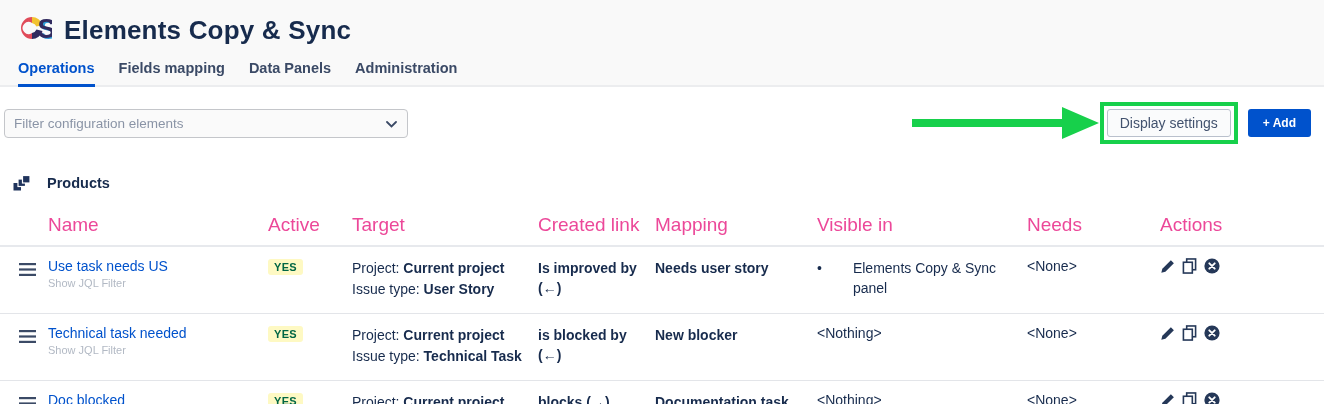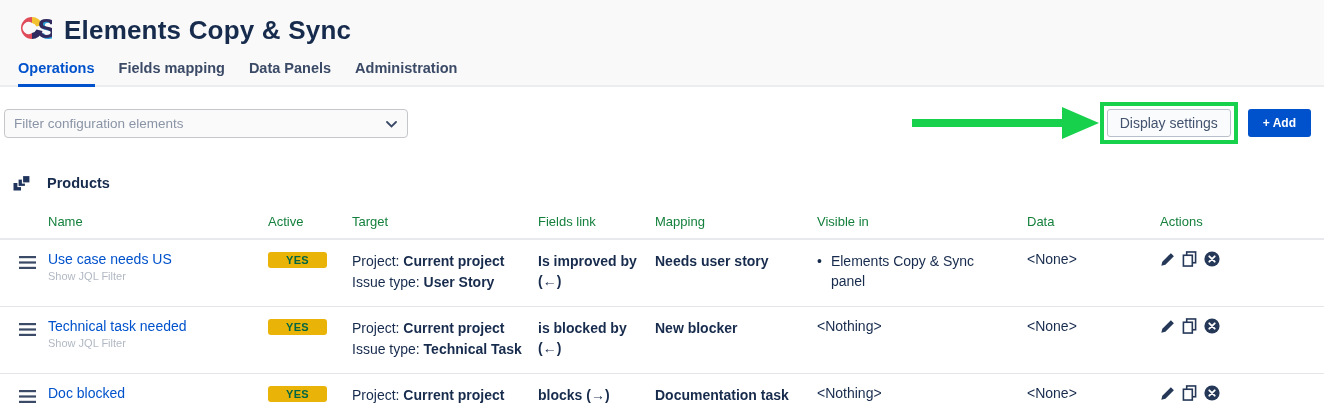--- a/index.html
+++ b/index.html
@@ -34,37 +34,37 @@
   .btn-primary { font-family: inherit; font-size: 12px; font-weight: 700; color: #fff;
     background: #0052CC; border: none; border-radius: 3px; padding: 7px 15px;
     margin-left: 10px; cursor: pointer; }
 
   
   .section-title { display: flex; align-items: center; gap: 16px; margin: 31px 0 0 13px; }
   .section-title span { font-size: 14.5px; font-weight: 700; color: #172B4D; }
 
   
   table { border-collapse: collapse; table-layout: fixed; width: 1324px; margin-top: 17px; }
-  thead th { text-align: left; font-weight: 400; font-size: 13px; color: #15803d;
+  thead th { text-align: left; font-weight: 400; font-size: 19px; color: #ec4899;
     padding: 6px 10px 9px 0; border-bottom: 2px solid #E7E9ED; }
   tbody td { vertical-align: top; padding: 11px 10px 13px 0; font-size: 14px;
     border-bottom: 1px solid #E3E5E9; }
   td.handle-cell, th.handle-cell { padding-left: 19px; padding-right: 0; }
   .drag-handle { margin-top: 5px; cursor: grab; display: inline-block; }
   a.name-link { color: #0052CC; text-decoration: none; font-size: 14px; cursor: pointer; }
   a.jql-link { display: inline-block; margin-top: 1px; color: #B2B9C4; font-size: 11px;
     text-decoration: none; cursor: pointer; }
-  .badge { display: inline-block; background: #eab308; color: #006644; font-size: 11px;
-    font-weight: 700; padding: 2px 18px; border-radius: 3px; letter-spacing: .3px; }
+  .badge { display: inline-block; background: #fef9c3; color: #006644; font-size: 11px;
+    font-weight: 700; padding: 2px 6px; border-radius: 3px; letter-spacing: .3px; }
   .kv { line-height: 1.5; }
   .kv b { font-weight: 700; }
   .bold-cell { font-weight: 700; line-height: 1.45; }
   .bullet-item { display: flex; gap: 9px; line-height: 1.45; }
   .bullet-item .dot { font-size: 14px; }
-  .bullet-item .txt { max-width: 160px; }
+  .bullet-item .txt { max-width: 160px; margin-left: 22px; }
   .actions { display: flex; gap: 7px; align-items: center; }
   .icon-btn { background: none; border: none; padding: 0; cursor: pointer; line-height: 0; }
 </style>
 </head>
 <body>
 
 <div class="header">
   <div class="brand-row">
     <span>
       <svg width="36" height="32" viewBox="0 0 36 32">
@@ -126,43 +126,43 @@
     <col style="width:210px">
       <col style="width:133px">
       <col style="width:164px">
   </colgroup>
   <thead>
     <tr>
       <th class="handle-cell"></th>
       <th>Name</th>
       <th>Active</th>
       <th>Target</th>
-      <th>Fields link</th>
+      <th>Created link</th>
       <th>Mapping</th>
       <th>Visible in</th>
-      <th>Data</th>
+      <th>Needs</th>
       <th>Actions</th>
     </tr>
   </thead>
   <tbody>
 
     <tr>
       <td class="handle-cell">
         <span class="drag-handle">
           <svg width="17" height="13" viewBox="0 0 17 13">
               <g fill="#3B4A66">
                 <rect y="0" width="17" height="2.2"></rect>
                 <rect y="5.4" width="17" height="2.2"></rect>
                 <rect y="10.8" width="17" height="2.2"></rect>
               </g>
             </svg>
         </span>
       </td>
       <td>
-        <a class="name-link">Use case needs US</a><br>
+        <a class="name-link">Use task needs US</a><br>
         <a class="jql-link">Show JQL Filter</a>
       </td>
       <td><span class="badge">YES</span></td>
       <td class="kv">
         <span>Project:</span> <b>Current project</b><br>
         <span>Issue type:</span> <b>User Story</b>
       </td>
       <td class="bold-cell">Is improved by (←)</td>
       <td class="bold-cell">Needs user story</td>
       <td>

